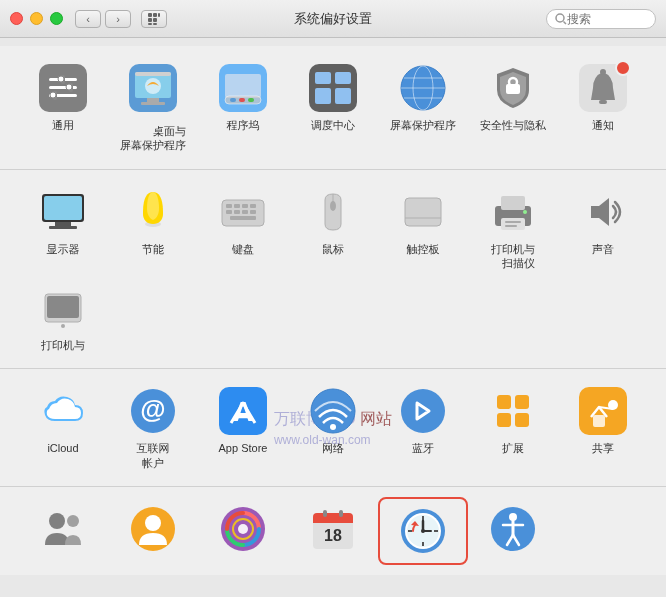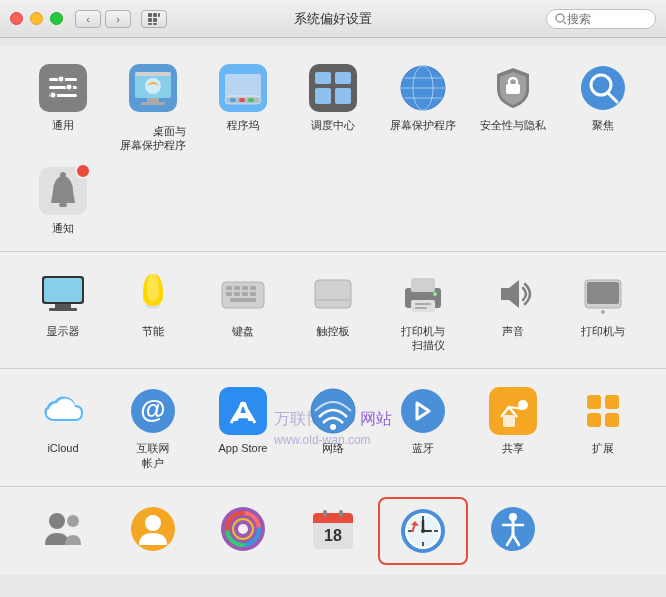--- a/index.html
+++ b/index.html
@@ -296,30 +296,20 @@
           <svg width="48" height="48" viewBox="0 0 48 48">
             <path d="M24 4 L40 10 L40 26 Q40 38 24 44 Q8 38 8 26 L8 10 Z" fill="#808080"></path>
             <path d="M24 8 L37 13 L37 26 Q37 36 24 41 Q11 36 11 26 L11 13 Z" fill="#a0a0a0"></path>
             <rect x="17" y="20" width="14" height="10" rx="2" fill="white"></rect>
             <rect x="20" y="14" width="8" height="8" rx="4" fill="none" stroke="white" stroke-width="2.5"></rect>
           </svg>
         </div>
         <div class="icon-label">安全性与隐私</div>
       </div>
 
-      <div class="icon-item">
-        <div class="icon-wrap">
-          <svg width="48" height="48" viewBox="0 0 48 48">
-            <circle cx="24" cy="24" r="22" fill="#4a90d9"></circle>
-            <circle cx="22" cy="21" r="10" fill="none" stroke="white" stroke-width="3"></circle>
-            <line x1="29" y1="29" x2="38" y2="38" stroke="white" stroke-width="3" stroke-linecap="round"></line>
-          </svg>
-        </div>
-        <div class="icon-label">聚焦</div>
-      </div>
 
       <div class="icon-item">
         <div class="icon-wrap">
           <svg width="48" height="48" viewBox="0 0 48 48">
             <rect width="48" height="48" rx="10" fill="#e0e0e0"></rect>
             <path d="M24 8 Q34 12 34 24 L36 36 L12 36 L14 24 Q14 12 24 8Z" fill="#888"></path>
             <rect x="20" y="36" width="8" height="4" rx="2" fill="#888"></rect>
             <circle cx="24" cy="8" r="3" fill="#888"></circle>
           </svg>
           <div class="badge"></div>
@@ -367,20 +357,30 @@
             <rect x="7" y="22" width="6" height="4" rx="1" fill="#aaa"></rect>
             <rect x="15" y="22" width="6" height="4" rx="1" fill="#aaa"></rect>
             <rect x="23" y="22" width="6" height="4" rx="1" fill="#aaa"></rect>
             <rect x="31" y="22" width="6" height="4" rx="1" fill="#aaa"></rect>
             <rect x="11" y="28" width="26" height="4" rx="1" fill="#aaa"></rect>
           </svg>
         </div>
         <div class="icon-label">键盘</div>
       </div>
 
+      <div class="icon-item">
+        <div class="icon-wrap">
+          <svg width="48" height="48" viewBox="0 0 48 48">
+            <path d="M16 12 Q16 6 24 6 Q32 6 32 12 L32 36 Q32 42 24 42 Q16 42 16 36 Z" fill="#d0d0d0" stroke="#b0b0b0" stroke-width="1"></path>
+            <line x1="24" y1="6" x2="24" y2="22" stroke="#b0b0b0" stroke-width="1"></line>
+            <ellipse cx="24" cy="18" rx="3" ry="5" fill="#aaa"></ellipse>
+          </svg>
+        </div>
+        <div class="icon-label">鼠标</div>
+      </div>
 
       <div class="icon-item">
         <div class="icon-wrap">
           <svg width="48" height="48" viewBox="0 0 48 48">
             <rect x="6" y="10" width="36" height="28" rx="4" fill="#d0d0d0" stroke="#b0b0b0" stroke-width="1"></rect>
             <line x1="6" y1="30" x2="42" y2="30" stroke="#b0b0b0" stroke-width="1"></line>
           </svg>
         </div>
         <div class="icon-label">触控板</div>
       </div>
@@ -420,21 +420,21 @@
           </svg>
         </div>
         <div class="icon-label">打印机与</div>
       </div>
 
     </div>
   </div>
 
   <div class="section" style="position:relative;">
 
-    <div class="watermark" style="left:50%;top:50%;transform:translate(-50%,-50%);font-size:16px;color:rgba(80,80,180,0.4);">万联博SEO <span style="color:#6d28d9;opacity:0.7;">网站</span><br><span style="font-size:12px;">www.old-wan.com</span></div>
+    <div class="watermark" style="left:50%;top:50%;transform:translate(-50%,-50%);font-size:16px;color:rgba(80,80,180,0.4);">万联博SEO <span style="color:#7f1d1d;opacity:0.7;">网站</span><br><span style="font-size:12px;">www.old-wan.com</span></div>
     <div class="section-row">
 
       <div class="icon-item">
         <div class="icon-wrap">
           <svg width="48" height="48" viewBox="0 0 48 48">
             <path d="M36 34 Q44 34 44 26 Q44 18 36 18 Q35 12 28 10 Q20 8 16 14 Q10 14 8 20 Q4 22 6 28 Q8 34 16 34 Z" fill="#5bb8ff"></path>
             <path d="M36 32 Q42 32 42 26 Q42 20 36 20 Q35 14 29 12 Q22 10 18 16 Q12 16 10 22 Q7 23 8 28 Q10 32 16 32 Z" fill="white"></path>
           </svg>
         </div>
         <div class="icon-label">iCloud</div>
@@ -482,40 +482,40 @@
             <circle cx="24" cy="24" r="22" fill="#4a90d9"></circle>
             <path d="M18 16 L30 24 L18 32 M18 16 L18 32 M30 24 L18 16 M30 24 L18 32" stroke="white" stroke-width="3" fill="none" stroke-linejoin="round" stroke-linecap="round"></path>
           </svg>
         </div>
         <div class="icon-label">蓝牙</div>
       </div>
 
       <div class="icon-item">
         <div class="icon-wrap">
           <svg width="48" height="48" viewBox="0 0 48 48">
+            <rect x="8" y="8" width="14" height="14" rx="3" fill="#f5a623"></rect>
+            <rect x="26" y="8" width="14" height="14" rx="3" fill="#f5a623"></rect>
+            <rect x="8" y="26" width="14" height="14" rx="3" fill="#f5a623"></rect>
+            <rect x="26" y="26" width="14" height="14" rx="3" fill="#f5a623"></rect>
+          </svg>
+        </div>
+        <div class="icon-label">扩展</div>
+      </div>
+
+      <div class="icon-item">
+        <div class="icon-wrap">
+          <svg width="48" height="48" viewBox="0 0 48 48">
             <rect width="48" height="48" rx="10" fill="#f5a623"></rect>
             <path d="M12 30 L20 20 L28 30" stroke="white" stroke-width="2.5" fill="none" stroke-linejoin="round"></path>
             <rect x="14" y="28" width="12" height="12" rx="2" fill="white" opacity="0.8"></rect>
             <circle cx="34" cy="18" r="5" fill="white"></circle>
             <line x1="20" y1="20" x2="34" y2="22" stroke="white" stroke-width="2"></line>
           </svg>
         </div>
         <div class="icon-label">共享</div>
-      </div>
-
-      <div class="icon-item">
-        <div class="icon-wrap">
-          <svg width="48" height="48" viewBox="0 0 48 48">
-            <rect x="8" y="8" width="14" height="14" rx="3" fill="#f5a623"></rect>
-            <rect x="26" y="8" width="14" height="14" rx="3" fill="#f5a623"></rect>
-            <rect x="8" y="26" width="14" height="14" rx="3" fill="#f5a623"></rect>
-            <rect x="26" y="26" width="14" height="14" rx="3" fill="#f5a623"></rect>
-          </svg>
-        </div>
-        <div class="icon-label">扩展</div>
       </div>
 
     </div>
   </div>
 
   <div class="section">
     <div class="section-row">
 
       <div class="icon-item">
         <div class="icon-wrap">

